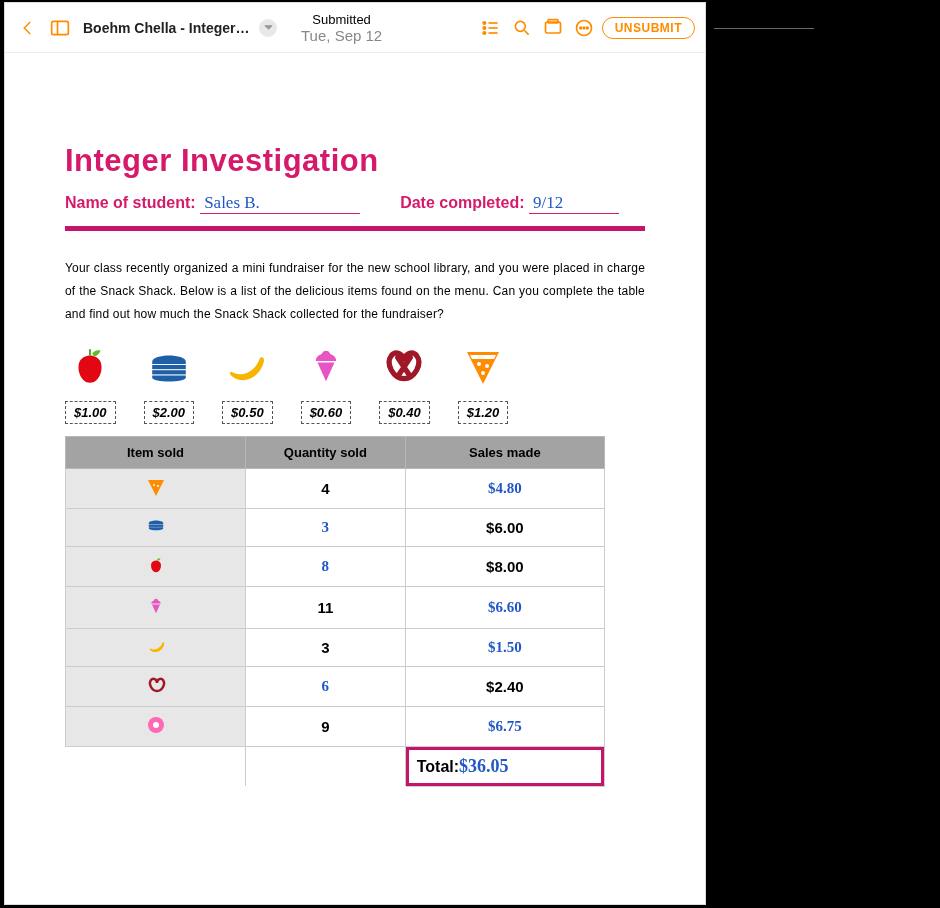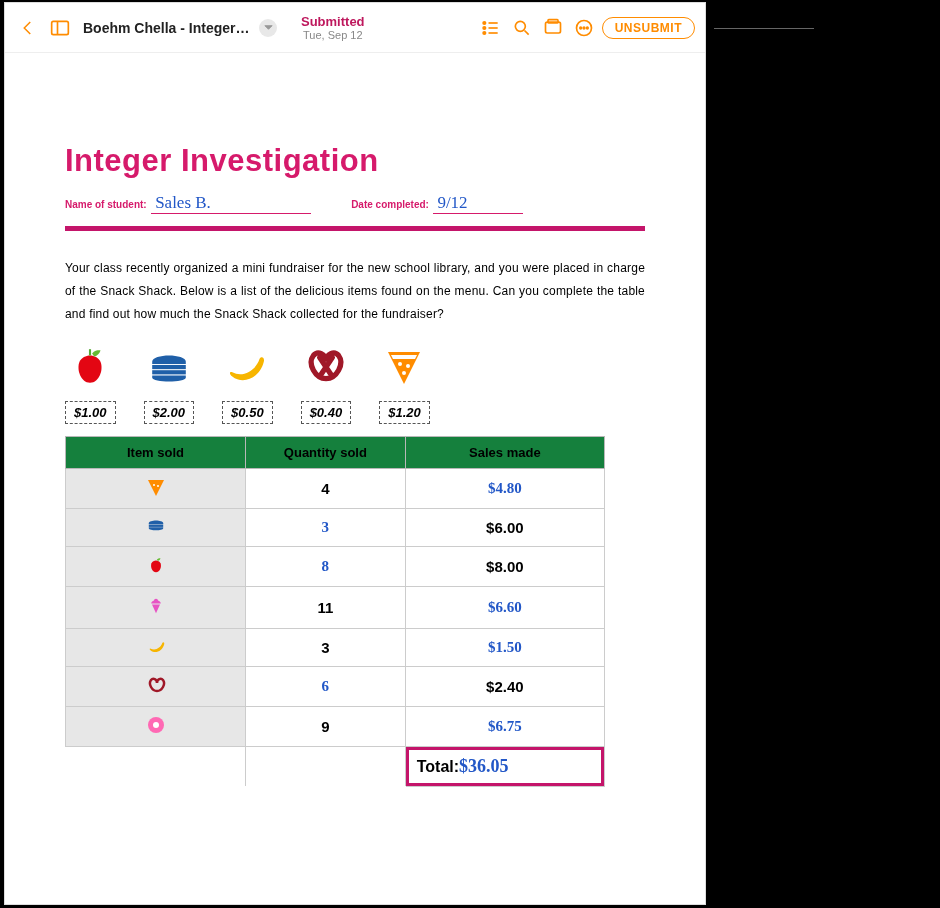--- a/index.html
+++ b/index.html
@@ -7,40 +7,40 @@
   .stage { width:940px; height:908px; background:#000; position:relative; }
   .app { position:absolute; left:4px; top:2px; width:702px; height:903px; background:#fff; border:1px solid #ddd; }
   .toolbar { display:flex; align-items:center; height:50px; padding:0 10px; gap:6px; border-bottom:1px solid #eee; }
   .tb-icon { width:26px; height:26px; display:flex; align-items:center; justify-content:center; color:#ff8c00; cursor:pointer; }
   .tb-icon svg { stroke:#ff8c00; fill:none; stroke-width:2; }
   .title-box { display:flex; align-items:center; margin-left:4px; }
   .doc-title { font-weight:600; font-size:14px; color:#222; max-width:170px; white-space:nowrap; overflow:hidden; text-overflow:ellipsis;}
   .drop-circle { width:18px; height:18px; border-radius:50%; background:#e8e8e8; display:flex; align-items:center; justify-content:center; margin-left:6px; cursor:pointer;}
   .drop-circle svg { width:9px; height:9px; stroke:#999; fill:#999;}
   .status-box { text-align:center; margin-left:18px; }
-  .status-top { font-size:13px; color:#be185d;font-weight:bold; }
-  .status-sub { font-size:11px; color:#888; }
+  .status-top { font-size:13px; color:#000000; }
+  .status-sub { font-size:15px; color:#888; }
   .spacer { flex:1; }
   .tb-right { display:flex; align-items:center; gap:5px; }
   .unsubmit-btn { border:1.5px solid #ff8c00; color:#ff8c00; border-radius:14px; padding:3px 12px; font-size:12px; font-weight:600; letter-spacing:0.5px; cursor:pointer;}
   .callout-line { position:absolute; left:714px; top:28px; width:100px; height:1px; background:#666;}
   .page { padding:90px 60px 20px 60px; }
   .ws-title { color:#d61a6b; font-size:31px; font-weight:800; letter-spacing:0.5px; margin-bottom:14px;}
   .name-row { display:flex; gap:40px; align-items:end; margin-bottom:12px;}
-  .name-label { color:#d61a6b; font-size:10px; font-weight:600; }
+  .name-label { color:#d61a6b; font-size:16px; font-weight:600; }
   .underline-field { border-bottom:1px solid #d61a6b; min-width:160px; display:inline-block; padding:0 4px 0 4px;}
   .handwrite { font-family:'Comic Sans MS','Segoe Script',cursive; color:#2257c7; font-size:17px; }
   .thick-rule { height:5px; background:#c4156a; margin:0 0 26px 0;}
   .body-text { font-size:12px; color:#000000; line-height:1.9; letter-spacing:0.2px; text-align:justify;}
   .menu-row { display:flex; gap:28px; margin-top:18px; margin-bottom:12px;}
   .menu-item { display:flex; flex-direction:column; align-items:center; gap:12px;}
   .food-icon { width:46px; height:46px; display:flex; align-items:center; justify-content:center;}
   .price-box { border:1px dashed #555; padding:3px 8px; font-size:13px; font-weight:600; font-style:italic;}
   table.sales { width:540px; border-collapse:collapse; margin-top:10px;}
-  table.sales th { background:#15803d; font-size:13px; padding:8px 4px; border:1px solid #b8b8b8;}
+  table.sales th { background:#a3a3a3; font-size:13px; padding:8px 4px; border:1px solid #b8b8b8;}
   table.sales td { border:1px solid #ccc; text-align:center; padding:8px 4px; font-size:15px; font-weight:600;}
   .col-item { background:#e7e7e7; width:180px;}
   .small-icon { width:20px; height:20px; display:inline-block;}
   .total-box { border:3px solid #c4156a; display:flex; align-items:center; justify-content:flex-start; padding:6px 8px; font-size:16px;}
   .total-box .handwrite{ font-size:18px; }
 </style>
 </head>
 <body>
 <div class="stage">
 <div class="app">
@@ -144,20 +144,29 @@
       <div class="menu-item">
         <div class="food-icon">
           <svg viewBox="0 0 40 40" width="48" height="42">
                 <path fill="#f7b500" d="M6 30c10 8 26 2 30-14 1-4-2-6-4-3-4 12-16 18-26 13-3-1-3 2 0 4z"></path>
               </svg>
         </div>
         <div class="price-box">$0.50</div>
       </div>
       <div class="menu-item">
         <div class="food-icon">
+          <svg viewBox="0 0 40 40" width="34" height="46">
+                <path fill="#e754c4" d="M20 2c4 0 5 4 5 4 4 1 7 4 7 8H8c0-4 3-7 7-8 0 0 1-4 5-4z"></path>
+                <path fill="#e754c4" d="M10 16h20L20 38z"></path>
+              </svg>
+        </div>
+        <div class="price-box">$0.60</div>
+      </div>
+      <div class="menu-item">
+        <div class="food-icon">
           <svg viewBox="0 0 40 40" width="46" height="42">
                 <path fill="none" stroke="#a01828" stroke-width="5" stroke-linecap="round" d="M8 10c-6 8 2 22 12 22s18-14 12-22c-4-5-12-2-12 6 0-8-8-11-12-6z M14 30 26 12 M26 30 14 12"></path>
               </svg>
         </div>
         <div class="price-box">$0.40</div>
       </div>
       <div class="menu-item">
         <div class="food-icon">
           <svg viewBox="0 0 40 40" width="40" height="46">
                 <path fill="#ff8c00" d="M4 6h32L20 38z"></path>

